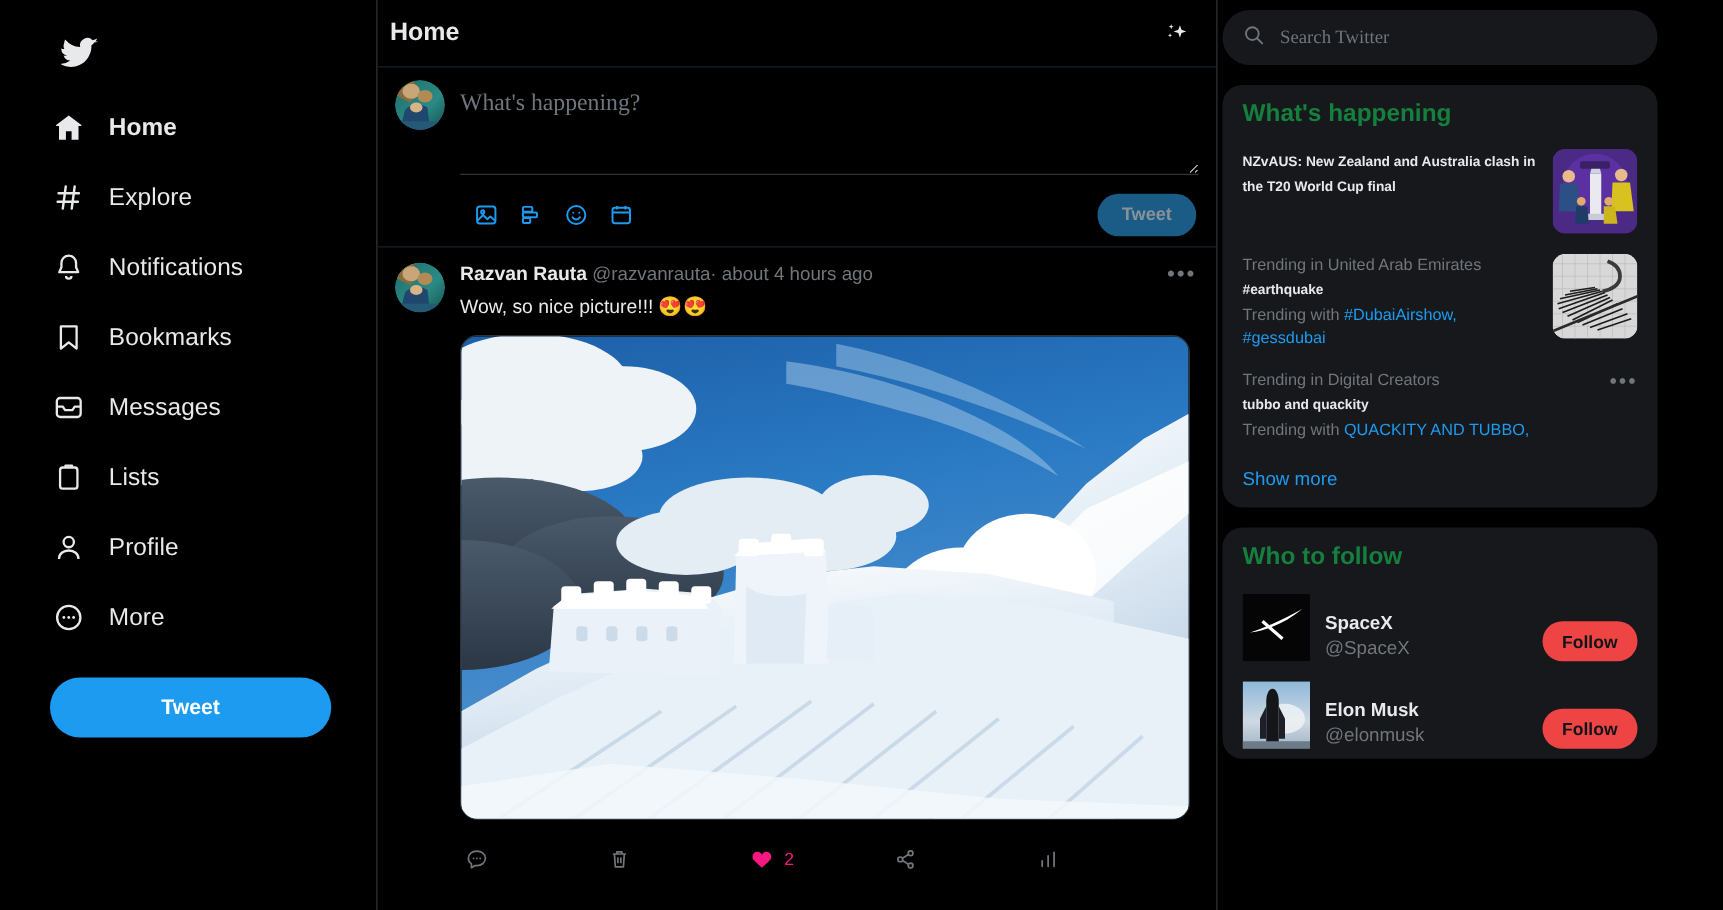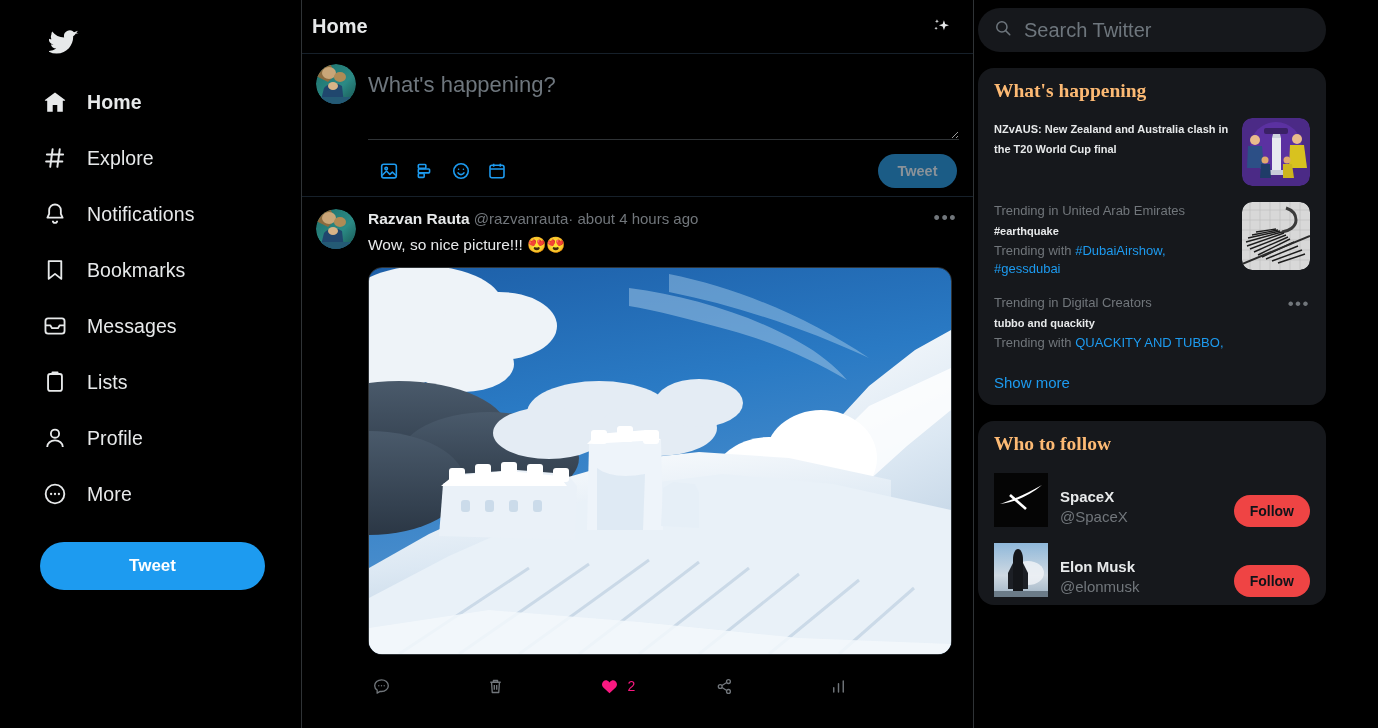--- a/index.html
+++ b/index.html
@@ -87,22 +87,22 @@
   .compose-right { flex: 1; margin-left: 12px; }
   .compose-area {
     width: 100%;
     height: 76px;
     background: transparent;
     border: none;
     border-bottom: 1px solid #2f3336;
     outline: none;
     resize: vertical;
     color: #e7e9ea;
-    font-size: 22px;
-    font-family: Liberation Sans, sans-serif;
+    font-size: 19px;
+    font-family: Liberation Serif, serif;
     padding: 8px 0 4px 0;
   }
   .compose-area::placeholder { color: #6e767d; }
   .compose-actions {
     display: flex; align-items: center;
     justify-content: space-between;
     margin-top: 10px; padding-right: 2px;
   }
   .compose-icons { display: flex; gap: 14px; padding-left: 10px; }
   .cicon {
@@ -174,35 +174,34 @@
     display: flex; align-items: center;
     height: 44px;
     background: #16181c;
     border-radius: 9999px;
     padding: 0 16px;
     gap: 12px;
     margin-bottom: 16px;
   }
   .search-input {
     flex: 1; background: transparent; border: none; outline: none;
-    color: #84cc16; font-size: 20px;
-    font-family: Liberation Sans, sans-serif;
+    color: #84cc16; font-size: 15px;
+    font-family: Liberation Serif, serif;
   }
   .search-input::placeholder { color: #6e767d; }
   .panel {
     background: #16181c;
     border-radius: 16px;
     margin-bottom: 16px;
     overflow: hidden;
   }
   .panel-title {
     font-size: 19.5px; font-weight: bold;
     padding: 12px 16px 10px 16px;
-    color: #fdba74;
-    font-family: Liberation Serif, serif;
+    color: #15803d;
   }
   .trend {
     padding: 6px 16px 10px 16px;
     display: flex; justify-content: space-between; gap: 8px;
     cursor: pointer;
   }
   .trend-txt { flex: 1; min-width: 0; }
   .trend-cat { font-size: 13px; color: #71767b; line-height: 18px; }
   .trend-name {
     font-size: 11px; font-weight: bold; color: #e7e9ea;

